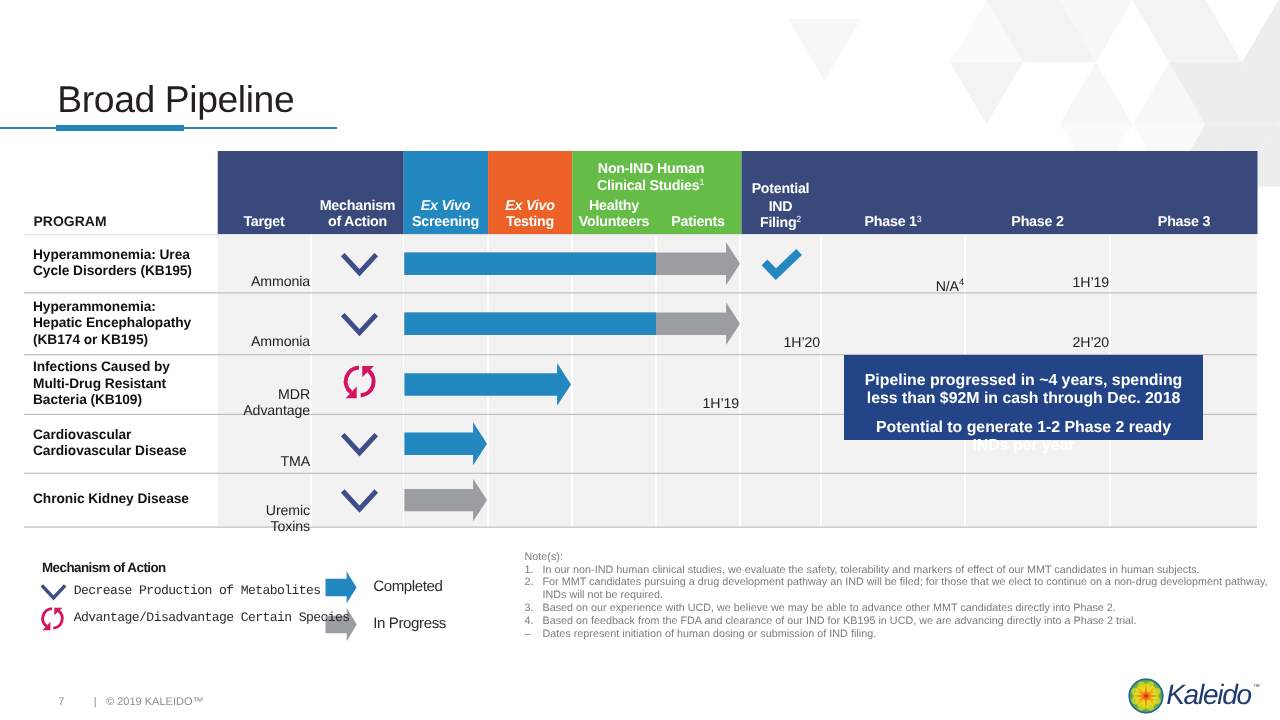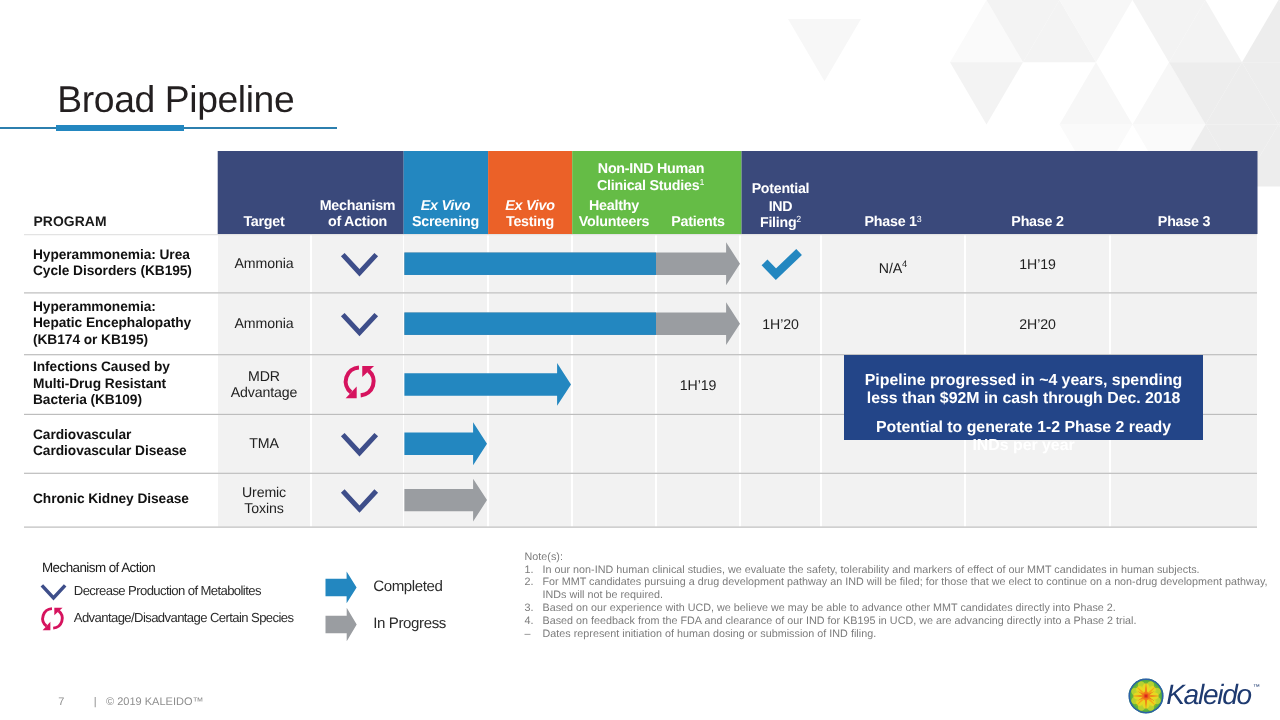--- a/index.html
+++ b/index.html
@@ -17,35 +17,35 @@
   .rule-thin{position:absolute;left:0;top:127px;width:336.5px;height:1.7px;background:#2c7fae;}
   .rule-thick{position:absolute;left:56.3px;top:125.3px;width:127.8px;height:5.6px;background:#2387c0;}
 
   
   #tbl{position:absolute;left:0;top:0;}
   .prog-hdr{position:absolute;font-weight:bold;font-size:13.9px;letter-spacing:0.1px;color:#1a1a1a;
             line-height:13px;}
 
   .prog{position:absolute;font-weight:bold;font-size:13.75px;line-height:16.45px;color:#111111;
         letter-spacing:-0.07px;white-space:nowrap;}
-  .ctxt{position:absolute;text-align:center;font-size:14.15px;line-height:16.55px;color:#222;
-        letter-spacing:-0.1px;}
+  .ctxt{position:absolute;text-align:right;font-size:14.15px;line-height:16.55px;color:#222;
+        letter-spacing:-0.1px;margin-top:18px;}
 
   
   .callout{position:absolute;left:843.9px;top:354.5px;width:359.3px;height:85px;background:#234588;
            color:#fff;font-weight:bold;font-size:15.9px;line-height:18.2px;text-align:center;
            letter-spacing:-0.02px;box-sizing:border-box;}
   .callout p{margin:0;}
   .callout .p1{padding:17.5px 16px 0 16px;}
   .callout .p2{padding:10.5px 28px 0 28px;}
 
   
-  .lg-title{position:absolute;left:42px;top:560.5px;font-weight:normal;font-size:13.4px;
+  .lg-title{position:absolute;left:42px;top:560.5px;font-weight:bold;font-size:13.4px;
             letter-spacing:-0.55px;color:#1a1a1a;line-height:13px;}
-  .lg-lbl{position:absolute;font-size:13.1px;letter-spacing:-0.6px;color:#2b2b2b;line-height:13px;}
+  .lg-lbl{position:absolute;font-size:13.1px;letter-spacing:-0.6px;color:#2b2b2b;line-height:13px;font-family:Liberation Mono, monospace;}
   .st-lbl{position:absolute;font-size:15.1px;letter-spacing:-0.4px;color:#2b2b2b;line-height:15px;}
 
   
   .notes{position:absolute;left:524.5px;top:550.8px;width:764px;font-size:10.75px;
          line-height:12.8px;color:#7c7c7c;letter-spacing:0.02px;}
   .notes .nt{margin:0;}
   .notes .row{display:flex;}
   .notes .num{width:18px;flex:0 0 18px;}
   .notes .txt{flex:1;}
 

